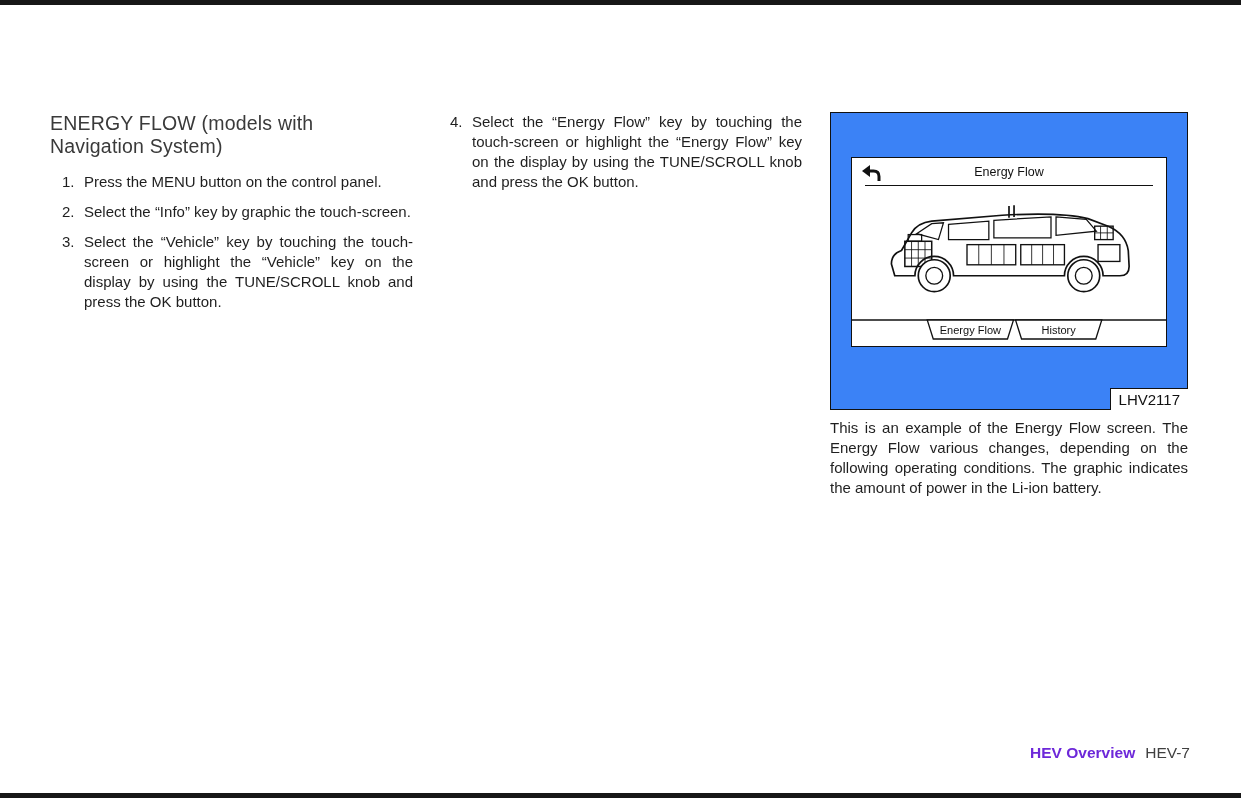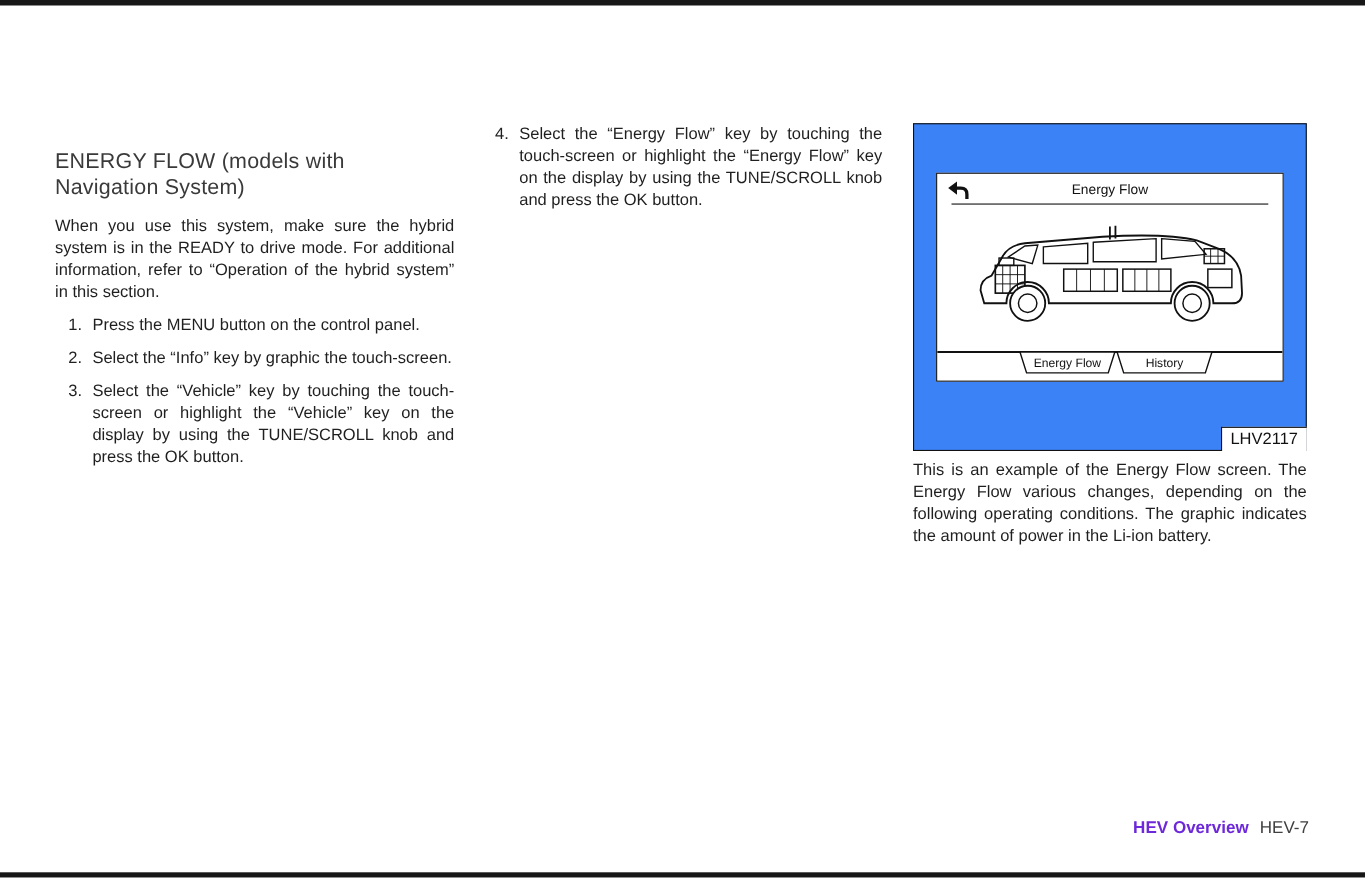--- a/index.html
+++ b/index.html
@@ -10,21 +10,21 @@
     font-family:"Liberation Sans", sans-serif;
     color:#1f1f1f;
     overflow:hidden;
     margin:0 auto;
   }
   .edge-rule{position:absolute;left:0;right:0;height:5px;background:#171717;}
   .edge-rule.top{top:0;}
   .edge-rule.bottom{bottom:0;}
 
   .col{position:absolute;top:112px;}
-  .col1{left:50px;width:363px;margin-top:24px;}
+  .col1{left:50px;width:363px;}
   .col2{left:450px;width:352px;}
   .col3{left:830px;width:360px;}
 
   .heading{
     font-size:19.5px;font-weight:400;line-height:23px;
     margin:0 0 14px 0;color:#3a3a3a;letter-spacing:.2px;
   }
   p{font-size:15px;line-height:20px;margin:0 0 10px 0;text-align:justify;}
   p.bold{font-weight:700;color:#161616;}
 
@@ -64,21 +64,20 @@
 </style>
 </head>
 <body>
 
 <div class="page">
   <div class="edge-rule top"></div>
   <div class="edge-rule bottom"></div>
 
   <div class="col col1">
     <h1 class="heading">ENERGY FLOW (models with Navigation System)</h1>
-    <p>When you use this system, make sure the hybrid system is in the READY to drive mode. For additional information, refer to “Operation of the hybrid system” in this section.</p>
 
     <div class="step">
       <span class="num">1.</span>
       <span class="txt">Press the MENU button on the control panel.</span>
     </div>
     <div class="step">
       <span class="num">2.</span>
       <span class="txt">Select the “Info” key by graphic the touch-screen.</span>
     </div>
     <div class="step">

